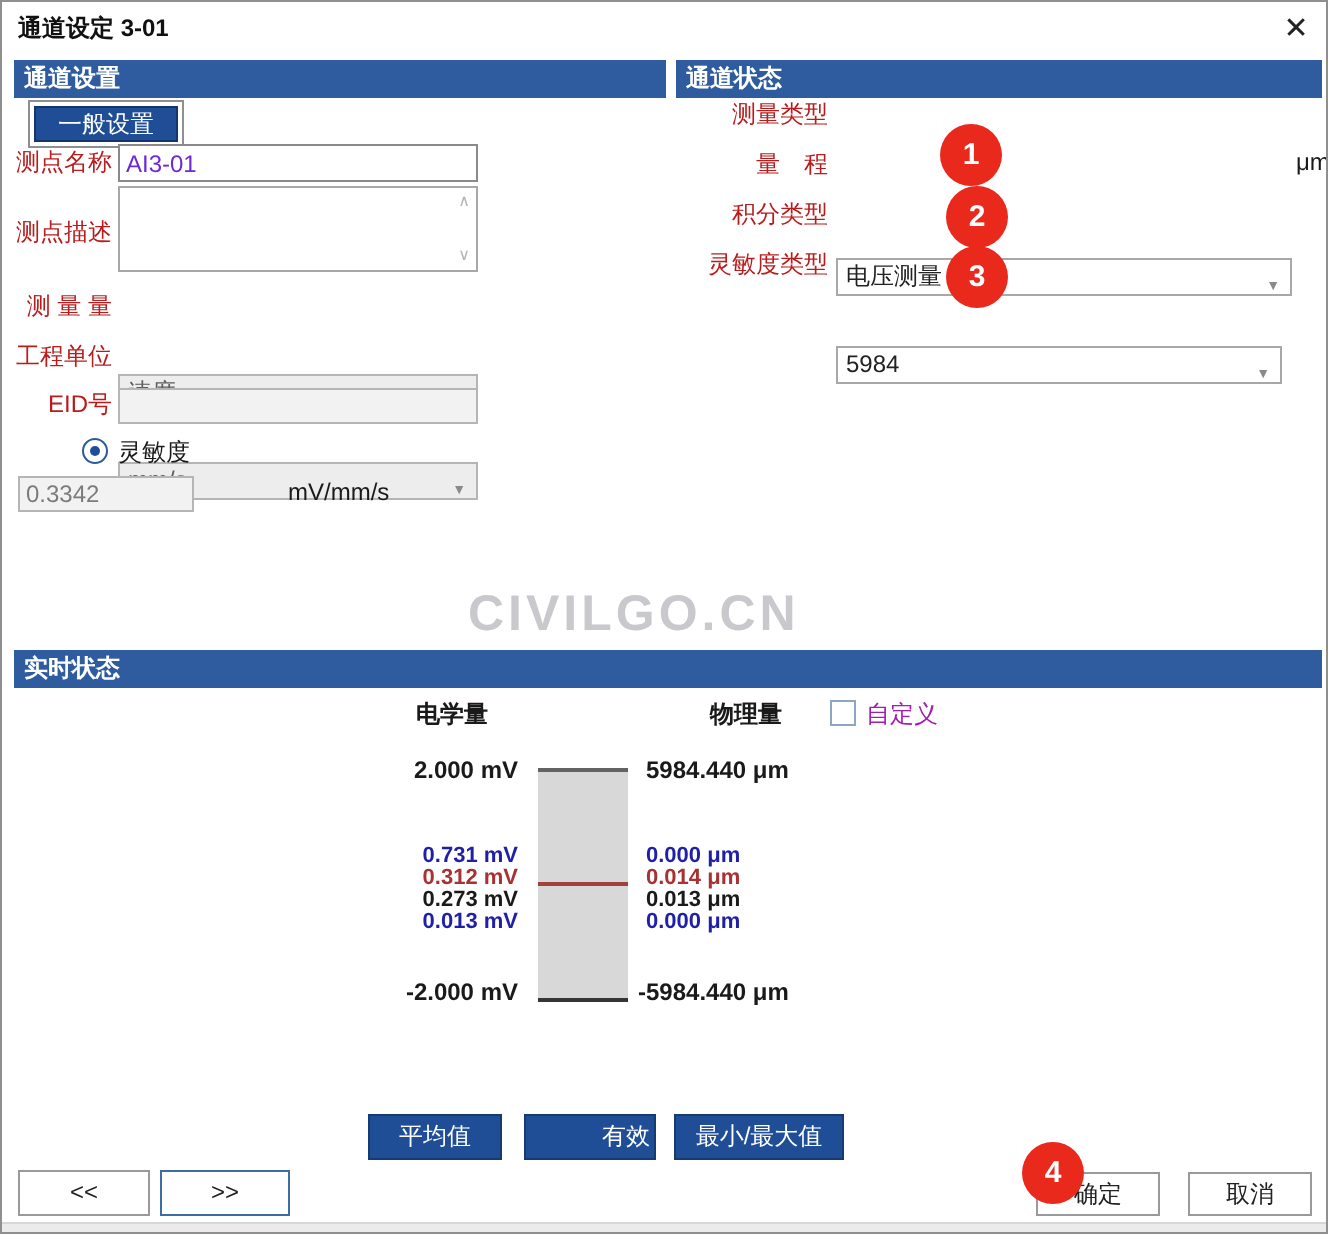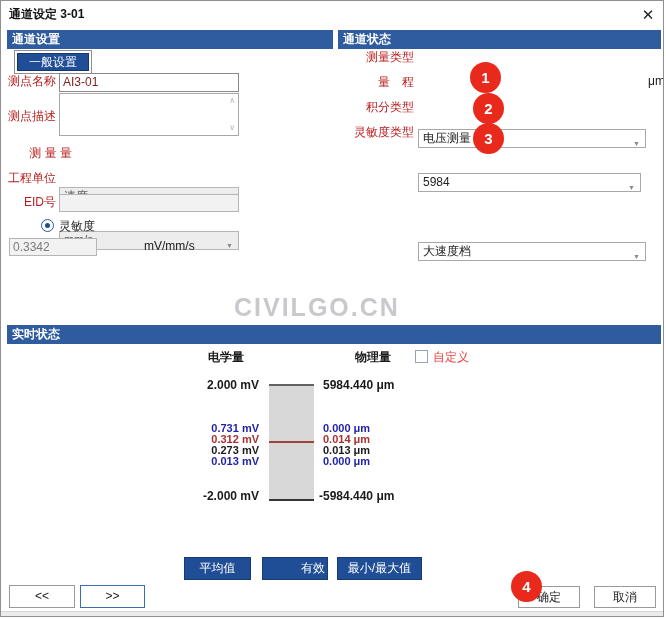--- a/index.html
+++ b/index.html
@@ -3,21 +3,21 @@
 <meta charset="utf-8">
 <style>
   * { margin:0; padding:0; box-sizing:border-box; }
   body { font-family:"Liberation Sans","DejaVu Sans",sans-serif; background:#fff; }
   .dialog { position:relative; width:664px; height:617px; border:1px solid #8f8f8f; background:#fff; overflow:hidden; }
   .abs { position:absolute; }
   .titlebar-title { left:8px; top:5px; font-size:12px; font-weight:bold; color:#111; }
   .close-x { left:636px; top:3px; font-size:15px; color:#222; width:22px; height:22px; text-align:center; line-height:22px; cursor:pointer; }
   .hdrbar { height:19px; background:#2e5c9e; color:#fff; font-size:12px; font-weight:600; line-height:19px; padding-left:5px; }
   .lbl { font-size:12px; color:#b91c1c; line-height:19px; text-align:right; }
-  .txt-input { border:1px solid #8a8a8a; background:#fff; font-size:12px; color:#7f1d1d; padding:0 3px; font-family:"Liberation Sans",sans-serif; width:100%; height:100%; }
+  .txt-input { border:1px solid #8a8a8a; background:#fff; font-size:12px; color:#6d28d9; padding:0 3px; font-family:"Liberation Sans",sans-serif; width:100%; height:100%; }
   .dd { border:1px solid #a8a8a8; background:#fff; font-size:12px; color:#222; line-height:17px; padding:0 16px 3px 4px; position:relative; white-space:nowrap; overflow:hidden; }
   .dd.disabled { background:#ededed; color:#5d5d5d; border-color:#b5b5b5; }
   .dd .arrow { position:absolute; right:5px; top:5px; font-size:7px; color:#8a8a8a; }
   .dis-input { border:1px solid #b5b5b5; background:#f2f2f2; font-size:12px; color:#7b7b7b; line-height:16px; padding:0 3px; }
   .textarea-box { border:1px solid #a8a8a8; background:#fff; position:relative; }
   .ta-arrow { position:absolute; right:3px; font-size:8px; color:#b4b4b4; line-height:8px; }
   .radio-outer { width:13px; height:13px; border:1px solid #2d5a9c; border-radius:50%; background:#fff; display:flex; align-items:center; justify-content:center; }
   .radio-dot { width:5px; height:5px; border-radius:50%; background:#1f4e96; }
   .badge { width:31px; height:31px; border-radius:50%; background:#e8291c; color:#fff; font-size:15px; font-weight:bold; text-align:center; line-height:31px; z-index:5; }
   .watermark { font-size:25px; font-weight:bold; color:#c9c9cd; letter-spacing:2px; }
@@ -51,21 +51,21 @@
   <div class="abs" style="left:58px; top:71px; width:180px; height:19px;">
     <input class="txt-input" value="AI3-01" style="">
   </div>
 
   <div class="abs lbl" style="left:0; top:106px; width:55px;">测点描述</div>
   <div class="abs textarea-box" style="left:58px; top:92px; width:180px; height:43px;">
     <span class="ta-arrow" style="top:3px;">∧</span>
     <span class="ta-arrow" style="bottom:3px;">∨</span>
   </div>
 
-  <div class="abs lbl" style="left:16px; top:143px; width:55px;">测 量 量</div>
+  <div class="abs lbl" style="left:0; top:143px; width:55px;">测 量 量</div>
   <div class="abs dd disabled" style="left:58px; top:143px; width:180px; height:19px;">
     <span>速度</span><span class="arrow">▼</span>
   </div>
 
   <div class="abs lbl" style="left:0; top:168px; width:55px;">工程单位</div>
   <div class="abs dd disabled" style="left:58px; top:168px; width:180px; height:19px;">
     <span>mm/s</span><span class="arrow">▼</span>
   </div>
 
   <div class="abs lbl" style="left:0; top:192px; width:55px;">EID号</div>
@@ -88,34 +88,31 @@
 
   <div class="abs lbl" style="left:337px; top:72px; width:76px;">量　程</div>
   <div class="abs dd" style="left:417px; top:72px; width:223px; height:19px;">
     <span>5984</span><span class="arrow">▼</span>
   </div>
   <div class="abs" style="left:647px; top:73px; font-size:12px; color:#1a1a1a;">μm</div>
 
   <div class="abs lbl" style="left:337px; top:97px; width:76px;">积分类型</div>
 
   <div class="abs lbl" style="left:337px; top:122px; width:76px;">灵敏度类型</div>
-  <div class="abs dd" style="left:417px; top:122px; width:228px; height:19px;">
-    <span>大速度档</span><span class="arrow">▼</span>
-  </div>
 
   <div class="abs badge" style="left:469px; top:61px;">1</div>
   <div class="abs badge" style="left:472px; top:92px;">2</div>
   <div class="abs badge" style="left:472px; top:122px;">3</div>
 
   <div class="abs hdrbar" style="left:6px; top:324px; width:654px;">实时状态</div>
 
   <div class="abs bold12" style="left:190px; top:348px; width:70px; text-align:center;">电学量</div>
   <div class="abs bold12" style="left:337px; top:348px; width:70px; text-align:center;">物理量</div>
   <div class="abs checkbox" style="left:414px; top:349px;"></div>
-  <div class="abs" style="left:432px; top:348px; font-size:12px; color:#ef4444;">自定义</div>
+  <div class="abs" style="left:432px; top:348px; font-size:12px; color:#a21caf;">自定义</div>
 
   <div class="abs bold12" style="left:150px; top:377px; width:108px; text-align:right;">2.000 mV</div>
   <div class="abs bold12" style="left:322px; top:377px; width:150px;">5984.440 μm</div>
 
   <div class="abs" style="left:268px; top:383px; width:45px; height:117px; background:#d8d8d8; border-top:2px solid #636363; border-bottom:2px solid #363636;"></div>
   <div class="abs" style="left:268px; top:440px; width:45px; height:2px; background:#a0413c;"></div>
 
   <div class="abs meter-val c-navy" style="left:150px; top:422px; width:108px; text-align:right;">0.731 mV</div>
   <div class="abs meter-val c-red" style="left:150px; top:433px; width:108px; text-align:right;">0.312 mV</div>
   <div class="abs meter-val c-blk" style="left:150px; top:444px; width:108px; text-align:right;">0.273 mV</div>

